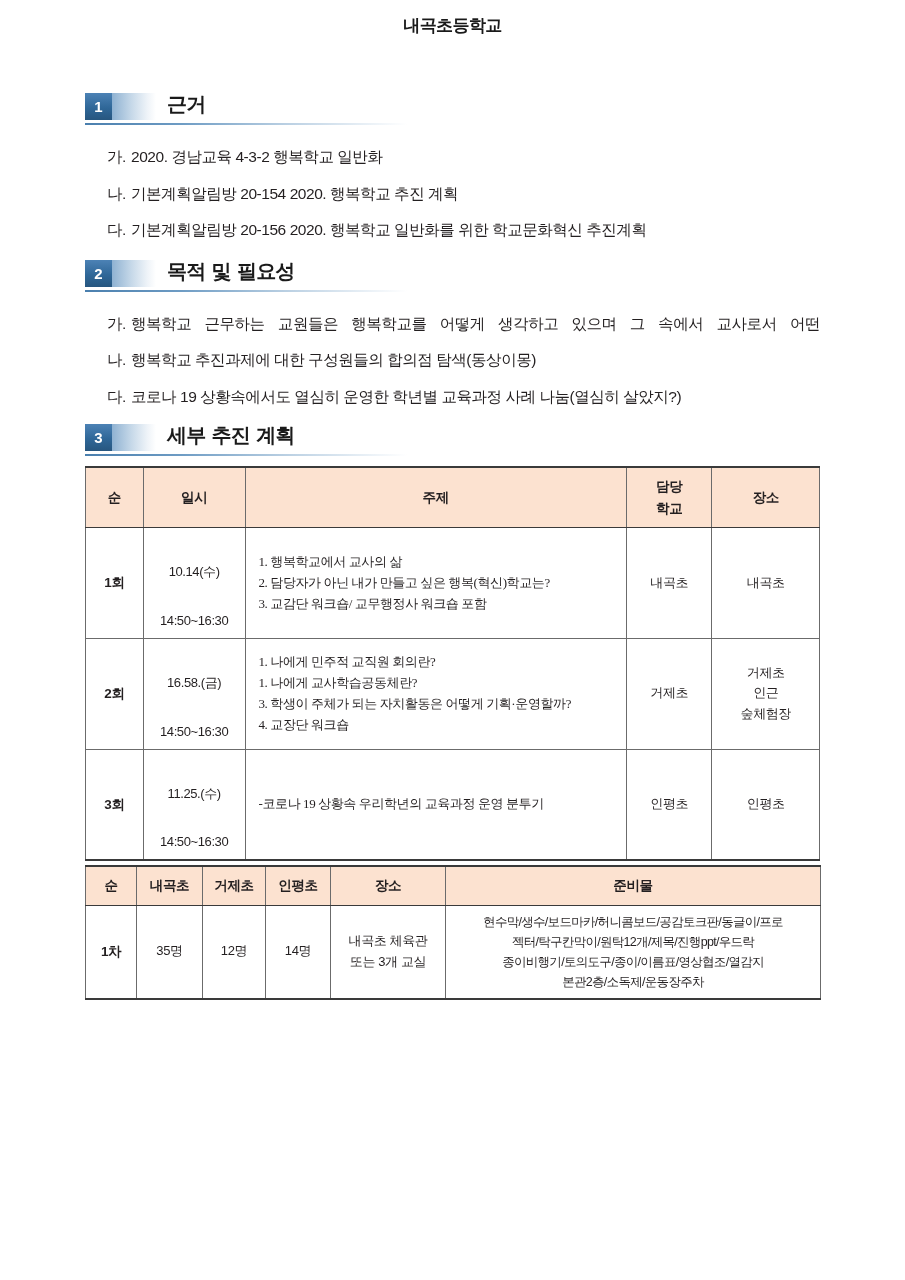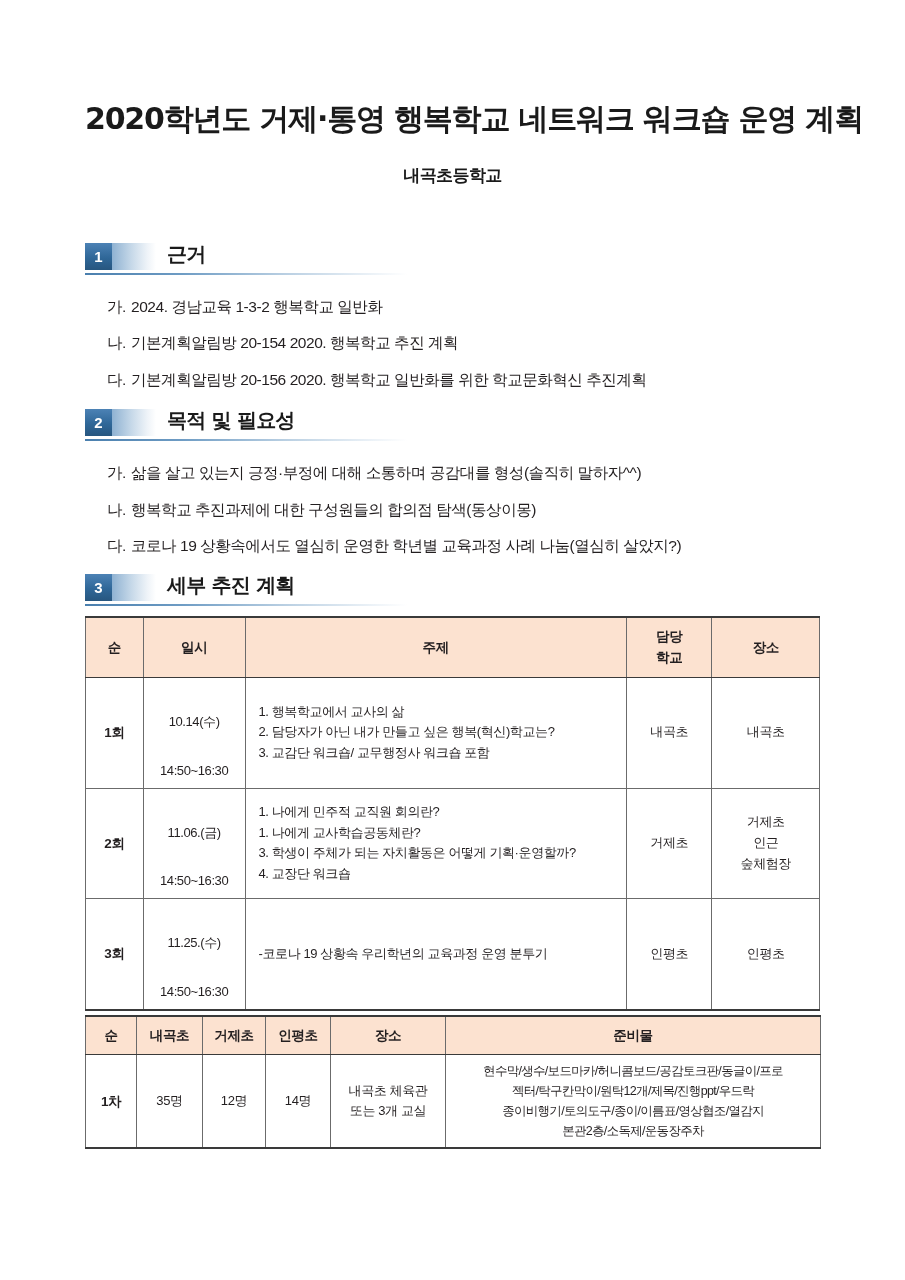--- a/index.html
+++ b/index.html
@@ -177,57 +177,47 @@
     border-top: 2.5px solid #3a3a3a;
     border-bottom: 1.5px solid #3a3a3a;
     padding: 8px 4px;
   }
   table.doc-table tbody tr:last-child td {
     border-bottom: 2.5px solid #3a3a3a;
   }
   table.doc-table td.left {
     text-align: left;
     padding-left: 13px;
+    font-family: Liberation Serif, serif;
   }
   td.seq { font-weight: bold; font-size: 13.5px; }
   .subj-line { display: block; }
   .nowrap { white-space: nowrap; margin-top: 28px; }
   .tbl-wrap { margin-top: 4px; }
   .tbl-wrap.t1 { margin-top: 8px; }
   .prep { line-height: 1.75; font-size: 12.5px; letter-spacing: -0.7px; }
 </style>
 </head>
 <body>
 
 <div class="page">
 
-  <div class="title-block">
-    <div class="rule rule-top">
-      <span style="background:#2f9ae0"></span>
-      <span style="background:#ffc20e"></span>
-    </div>
-    <div class="doc-title">2020학년도 거제·통영 행복학교 네트워크 워크숍 운영 계획</div>
-    <div class="rule rule-bot">
-      <span style="background:#3aa715"></span>
-      <span style="background:#e8411c"></span>
-    </div>
-  </div>
   <div class="school-name">내곡초등학교</div>
 
   <div class="section" style="margin-top:56px">
     <div class="sec-head">
       <div class="sec-badge">1</div>
       <div class="sec-tail"></div>
       <div class="sec-title">근거</div>
       <div class="sec-underline w1"></div>
     </div>
     <div class="body-list">
       <div class="item">
         <span class="marker">가.</span>
-        <span class="txt">2024. 경남교육 1-3-2 행복학교 일반화</span>
+        <span class="txt">2020. 경남교육 4-3-2 행복학교 일반화</span>
       </div>
       <div class="item">
         <span class="marker">나.</span>
         <span class="txt">기본계획알림방 20-154 2020. 행복학교 추진 계획</span>
       </div>
       <div class="item">
         <span class="marker">다.</span>
         <span class="txt">기본계획알림방 20-156 2020. 행복학교 일반화를 위한 학교문화혁신 추진계획</span>
       </div>
     </div>
@@ -237,21 +227,21 @@
     <div class="sec-head">
       <div class="sec-badge">2</div>
       <div class="sec-tail"></div>
       <div class="sec-title">목적 및 필요성</div>
       <div class="sec-underline w2"></div>
     </div>
     <div class="body-list">
       <div class="item justify">
         <span class="marker">가.</span>
         <span class="txt">
-          <span class="l2">삶을 살고 있는지 긍정·부정에 대해 소통하며 공감대를 형성(솔직히 말하자^^)</span>
+          <span class="l1">행복학교 근무하는 교원들은 행복학교를 어떻게 생각하고 있으며 그 속에서 교사로서 어떤</span>
         </span>
       </div>
       <div class="item">
         <span class="marker">나.</span>
         <span class="txt">행복학교 추진과제에 대한 구성원들의 합의점 탐색(동상이몽)</span>
       </div>
       <div class="item">
         <span class="marker">다.</span>
         <span class="txt">코로나 19 상황속에서도 열심히 운영한 학년별 교육과정 사례 나눔(열심히 살았지?)</span>
       </div>
@@ -301,21 +291,21 @@
               <span class="subj-line">3. 교감단 워크숍/ 교무행정사 워크숍 포함</span>
             </td>
             <td>내곡초</td>
             <td>
               <span style="display:block">내곡초</span>
             </td>
           </tr>
           <tr>
             <td class="seq">2회</td>
             <td>
-              <span class="nowrap" style="display:block">11.06.(금)</span>
+              <span class="nowrap" style="display:block">16.58.(금)</span>
               <span class="nowrap" style="display:block">14:50~16:30</span>
             </td>
             <td class="left">
               <span class="subj-line">1. 나에게 민주적 교직원 회의란?</span>
               <span class="subj-line">1. 나에게 교사학습공동체란?</span>
               <span class="subj-line">3. 학생이 주체가 되는 자치활동은 어떻게 기획·운영할까?</span>
               <span class="subj-line">4. 교장단 워크숍</span>
             </td>
             <td>거제초</td>
             <td>

